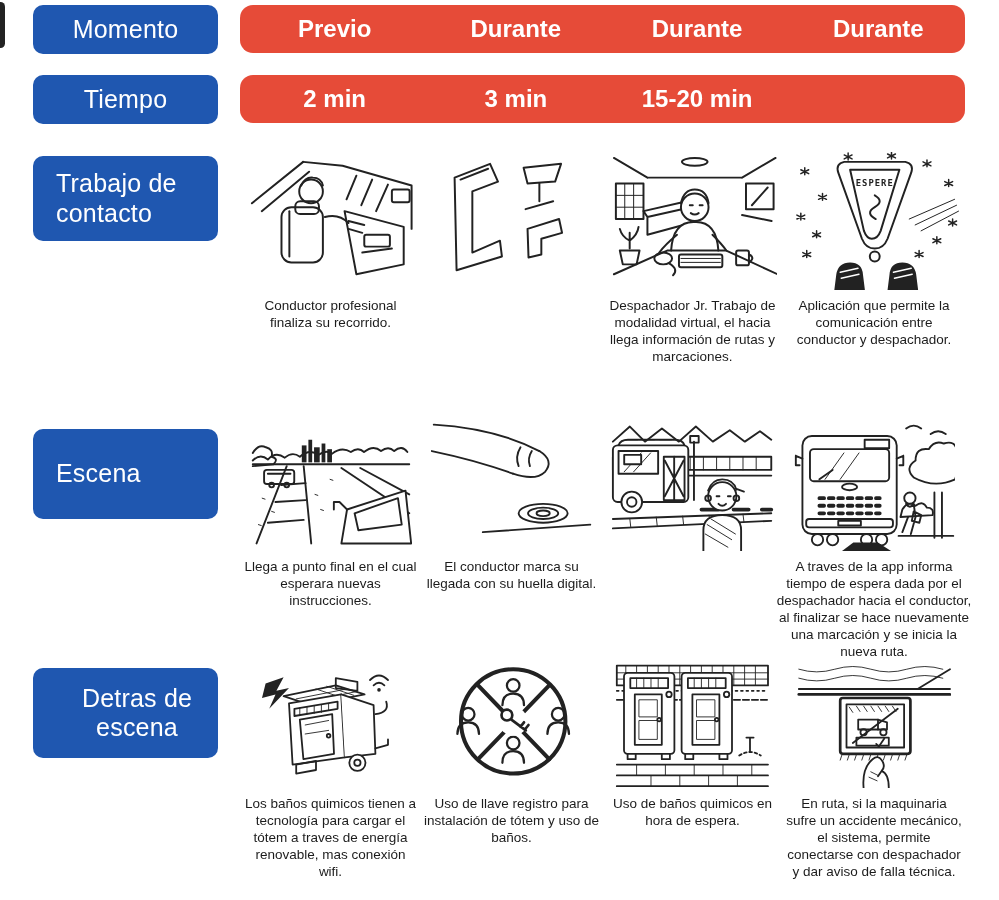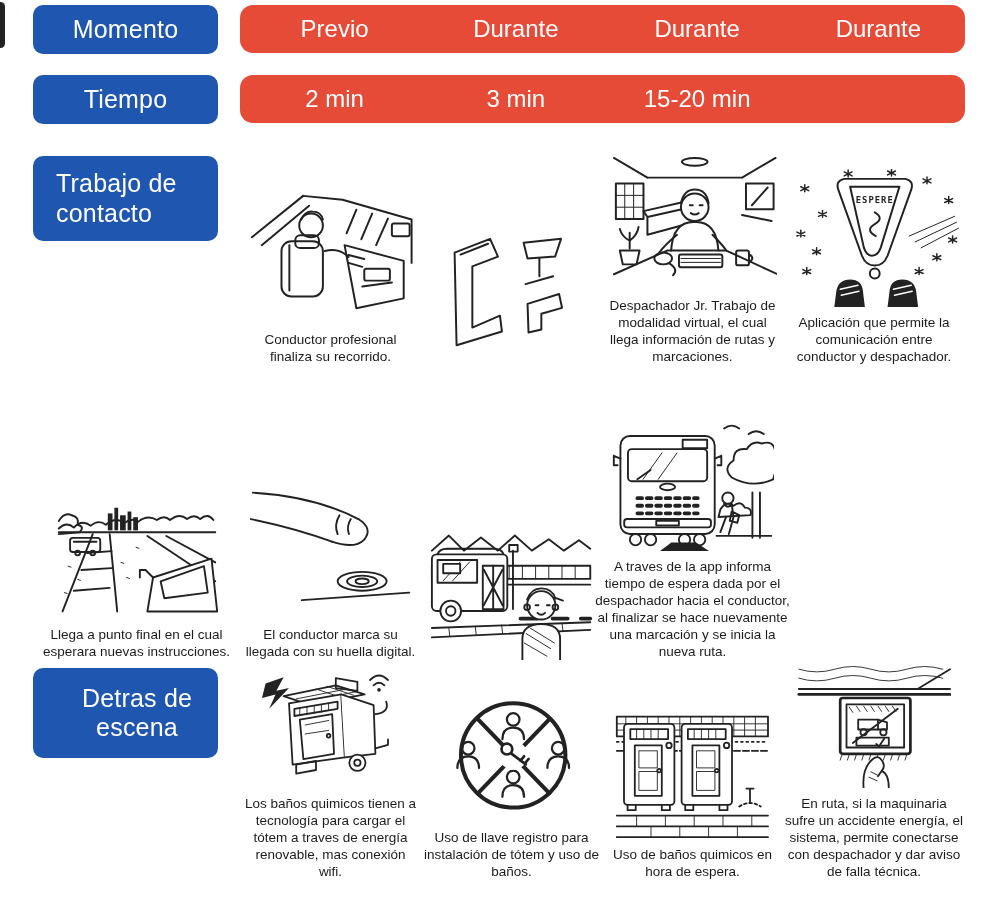--- a/index.html
+++ b/index.html
@@ -14,32 +14,32 @@
     display:flex; align-items:center; font-size:25px; font-weight:500; line-height:1.18;
     letter-spacing:.2px; }
   .pill-center { justify-content:center; }
   .pill-left { padding-left:23px; }
   .h48 { height:49px; }
   .h85 { height:85px; }
   .h90 { height:90px; }
 
   .redbar { grid-column:2 / 6; background:var(--red); border-radius:13px; height:48px;
     display:grid; grid-template-columns:repeat(4,1fr); align-items:center; }
-  .redbar span { color:#fff; font-size:24px; font-weight:400; text-align:center;margin-left:8px; }
+  .redbar span { color:#fff; font-size:24px; font-weight:700; text-align:center;margin-left:8px; }
 
   .hdr-momento { margin-bottom:21px; }
   .hdr-tiempo  { margin-bottom:28px; }
   .section-puntos { margin-bottom:54px; }
   .section-escena { margin-bottom:2px; }
 
   .pill-mt4  { margin-top:4px; }
   .pill-mt10 { margin-top:10px; }
   .pill-mt6  { margin-top:6px;text-align:center; }
 
-  figure.cell { display:flex; flex-direction:column; align-items:center;justify-content:flex-end; }
+  figure.cell { display:flex; flex-direction:column; align-items:center; }
   .fig { width:100%; display:flex; align-items:flex-end; justify-content:center; }
   .fig-h138 { height:138px; } .fig-h132 { height:132px; } .fig-h126 { height:126px; }
   .fig svg { height:100%; width:auto; }
   figcaption { margin-top:7px; font-size:13.5px; line-height:17px; text-align:center;
     padding:0 2px; color:var(--ink); }
   figcaption.wide { margin-left:-10px; margin-right:-10px; }
 
   
   .s { stroke:#222; fill:none; stroke-width:2; stroke-linecap:round; stroke-linejoin:round; }
   .f { fill:#222; stroke:none; }
@@ -145,21 +145,21 @@
           <path d="M6 124 L60 100 L120 100 L172 124"></path>
           <rect x="72" y="104" width="44" height="13" rx="2"></rect>
               <path class="thin" d="M74 108 h40 M74 112 h40"></path>
           <ellipse cx="56" cy="108" rx="9" ry="6"></ellipse>
               <path d="M62 113 q10 6 4 12"></path>
           <rect x="130" y="100" width="13" height="15" rx="2"></rect>
               <path d="M143 104 q7 3 0 8"></path>
         </g>
           </svg>
       </div>
-      <figcaption>Despachador Jr. Trabajo de modalidad virtual, el cual llega información de rutas y marcaciones.</figcaption>
+      <figcaption>Despachador Jr. Trabajo de modalidad virtual, el hacia llega información de rutas y marcaciones.</figcaption>
     </figure>
 
     <figure class="cell">
       <div class="fig fig-h138">
         <svg viewBox="0 0 172 140">
           <defs>
               <g id="bug">
                 <path d="M-4 -2 L4 2 M-4 2 L4 -2 M0 -4 L0 3" style="stroke-width:1.5"></path>
               </g>
             </defs>
@@ -190,20 +190,23 @@
                 <use href="#bug" x="166" y="72"></use>
           </g>
         </g>
           </svg>
       </div>
       <figcaption>Aplicación que permite la comunicación entre conductor y despachador.</figcaption>
     </figure>
   </div>
 
   <div class="row section-escena">
+    <div>
+        <div class="pill pill-left h90 pill-mt10">Escena</div>
+      </div>
 
     <figure class="cell">
       <div class="fig fig-h132">
         <svg viewBox="0 0 172 140">
             <g class="s">
           <path d="M4 44 q8 -8 16 -1 q8 -9 18 -2 q8 -7 16 -1 q10 -9 20 -2 q8 -6 14 -1 q10 -8 20 -2 q8 -6 14 0 q10 -8 18 -1 q8 -6 14 0 q8 -7 14 1"></path>
           <path d="M4 48 H170"></path>
           <g class="f">
             <rect x="56" y="28" width="5" height="18"></rect>
                 <rect x="63" y="22" width="4" height="24"></rect>
@@ -432,16 +435,16 @@
             <path d="M62 90 L112 52"></path>
           </g>
           <rect x="66" y="84" width="36" height="9"></rect>
               <path d="M88 91 l3 3 l6 -9"></path>
           <path class="thin" d="M50 103 l-2 6 M58 103 l-2 6 M66 103 l-2 6 M74 103 l-2 6 M82 103 l-2 6 M90 103 l-2 6 M98 103 l-2 6 M106 103 l-2 6 M114 103 l-2 6 M122 103 l-2 6"></path>
           <path d="M74 140 q-2 -22 10 -32 q6 -5 10 1 q5 7 0 12 l-4 6 M102 140 q0 -16 -8 -19" class="wf"></path>
           <path class="thin" d="M82 122 l8 4 M80 128 l9 4"></path>
         </g>
           </svg>
       </div>
-      <figcaption>En ruta, si la maquinaria sufre un accidente energía, el sistema, permite conectarse con despachador y dar aviso de falla técnica.</figcaption>
+      <figcaption>En ruta, si la maquinaria sufre un accidente mecánico, el sistema, permite conectarse con despachador y dar aviso de falla técnica.</figcaption>
     </figure>
   </div>
 </div>
 
 </body></html>

